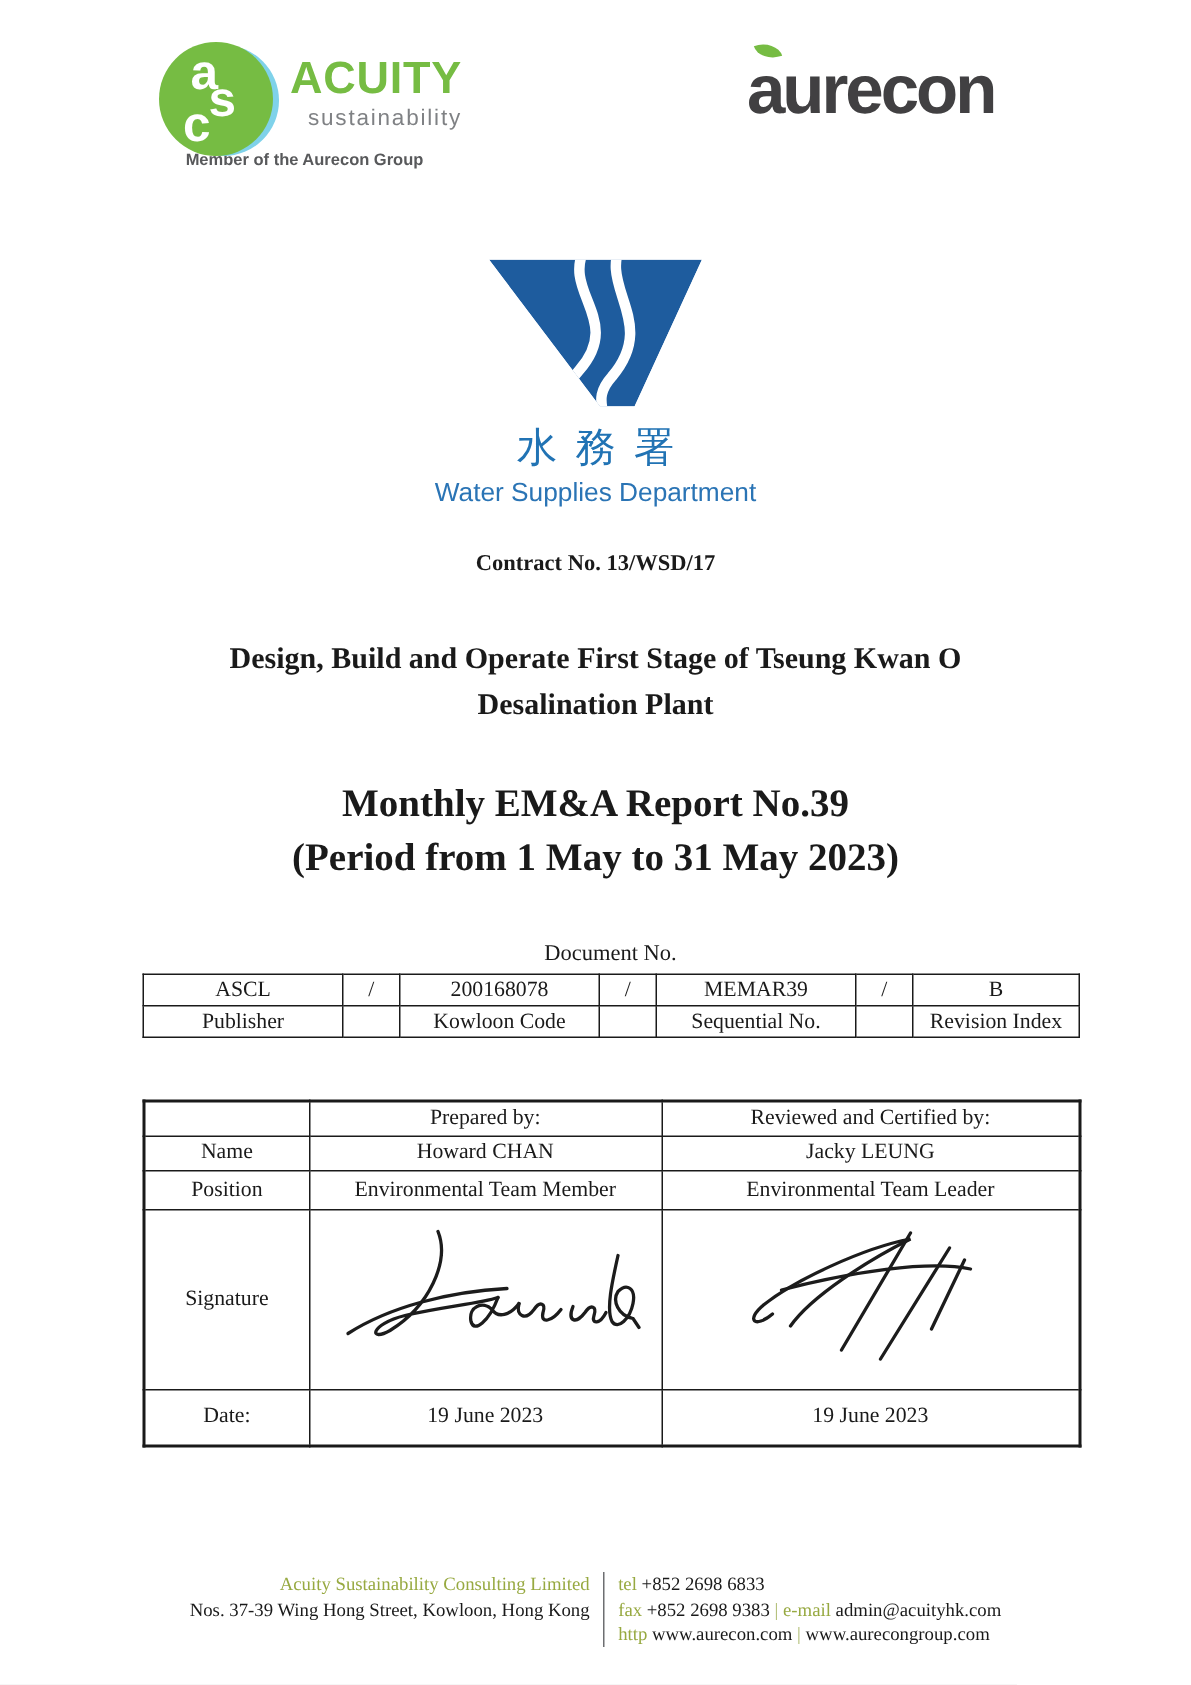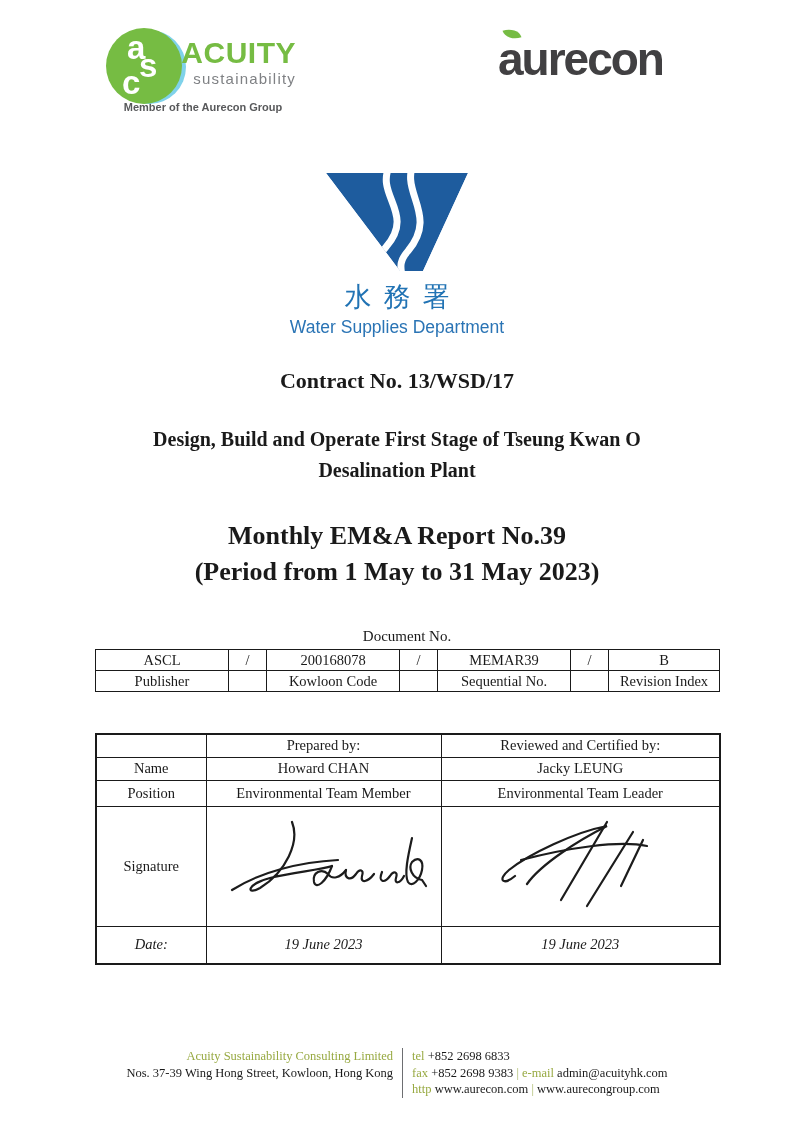--- a/index.html
+++ b/index.html
@@ -13,21 +13,21 @@
   .acuity-logo { position:absolute; left:98px; top:26px; width:210px; }
   .acuity-row { position:relative; height:80px; }
   .acuity-circle-blue { position:absolute; left:14px; top:4px; width:74px; height:74px;
     border-radius:50%; background:#7fd2ea; }
   .acuity-circle { position:absolute; left:8px; top:2px; width:76px; height:76px;
     border-radius:50%; background:#76bc43; font-family:"Liberation Sans", sans-serif; }
   .acuity-circle span { position:absolute; color:#ffffff; font-weight:bold; font-size:33px; line-height:1; }
   .acuity-a { left:21px; top:3px; }
   .acuity-s { left:33px; top:21px; }
   .acuity-c { left:16px; top:38px; }
-  .acuity-word { position:absolute; left:80px; top:12px; width:118px; text-align:right;
+  .acuity-word { position:absolute; left:92px; top:12px; width:118px; text-align:right;
     font-family:"Liberation Sans", sans-serif; }
   .acuity-name { color:#76bc43; font-weight:bold; font-size:30px; line-height:1; letter-spacing:.5px; }
   .acuity-tag { color:#7f8184; font-size:15px; letter-spacing:1.2px; margin-top:2px; }
   .acuity-member { margin-top:-5px; text-align:center; color:#58595b; font-weight:bold;
     font-size:11px; font-family:"Liberation Sans", sans-serif; }
 
   .aurecon-logo { position:absolute; left:498px; top:28px; width:220px; height:64px;
     font-family:"Liberation Sans", sans-serif; }
   .aurecon-leaf { position:absolute; left:6px; top:0px; width:16px; height:12px;
     background:#76bc43; border-radius:0 100% 0 100%; transform:rotate(-18deg); }
@@ -35,41 +35,41 @@
     font-size:46px; line-height:1; letter-spacing:-2px; }
 
   
   .wsd { position:absolute; left:0; top:163px; width:100%; text-align:center; }
   .wsd-cn { color:#2173b4; font-size:27px; letter-spacing:12px; margin-left:12px; margin-top:2px;
     font-family:"Liberation Sans", sans-serif; }
   .wsd-en { color:#2a74b5; font-size:17.5px; margin-top:2px; font-family:"Liberation Sans", sans-serif; }
 
   
   .contract-no { position:absolute; left:0; top:368px; width:100%; text-align:center;
-    font-weight:bold; font-size:22px; }
+    font-weight:bold; font-size:15px; }
   .project-title { position:absolute; left:0; top:424px; width:100%; text-align:center;
     font-weight:bold; font-size:20px; line-height:31px; }
   .report-title { position:absolute; left:0; top:518px; width:100%; text-align:center;
     font-weight:bold; font-size:26px; line-height:36px; }
 
   
   .doc-label { position:absolute; left:95px; top:628px; width:624px; text-align:center; font-size:15px; }
   table { border-collapse:collapse; }
   .doc-table { position:absolute; left:95px; top:649px; width:624px; table-layout:fixed; }
   .doc-table td { border:1.4px solid #1a1a1a; text-align:center; font-size:14.5px; padding:1px 0; height:21px; }
 
   
   .sign-table { position:absolute; left:95px; top:733px; width:624px; table-layout:fixed;
     border:2.5px solid #1a1a1a; }
   .sign-table td { border:1.2px solid #1a1a1a; text-align:center; font-size:14.5px; padding:1px 2px; }
   .row-h { height:23px; }
   .row-n { height:23px; }
   .row-p { height:26px; }
   .row-s { height:120px; }
-  .row-d { height:38px;font-style:italic; }
+  .row-d { height:38px; }
 
   
   .footer { position:absolute; left:0; top:1048px; width:100%; display:flex; justify-content:center; }
   .footer-left { text-align:right; font-size:12.5px; line-height:16.5px; padding-right:9px;
     border-right:1.3px solid #6d6e71; }
   .footer-right { text-align:left; font-size:12.5px; line-height:16.5px; padding-left:9px; }
   .grn { color:#97a941; }
   .sep { color:#aab86a; }
 </style>
 </head>

